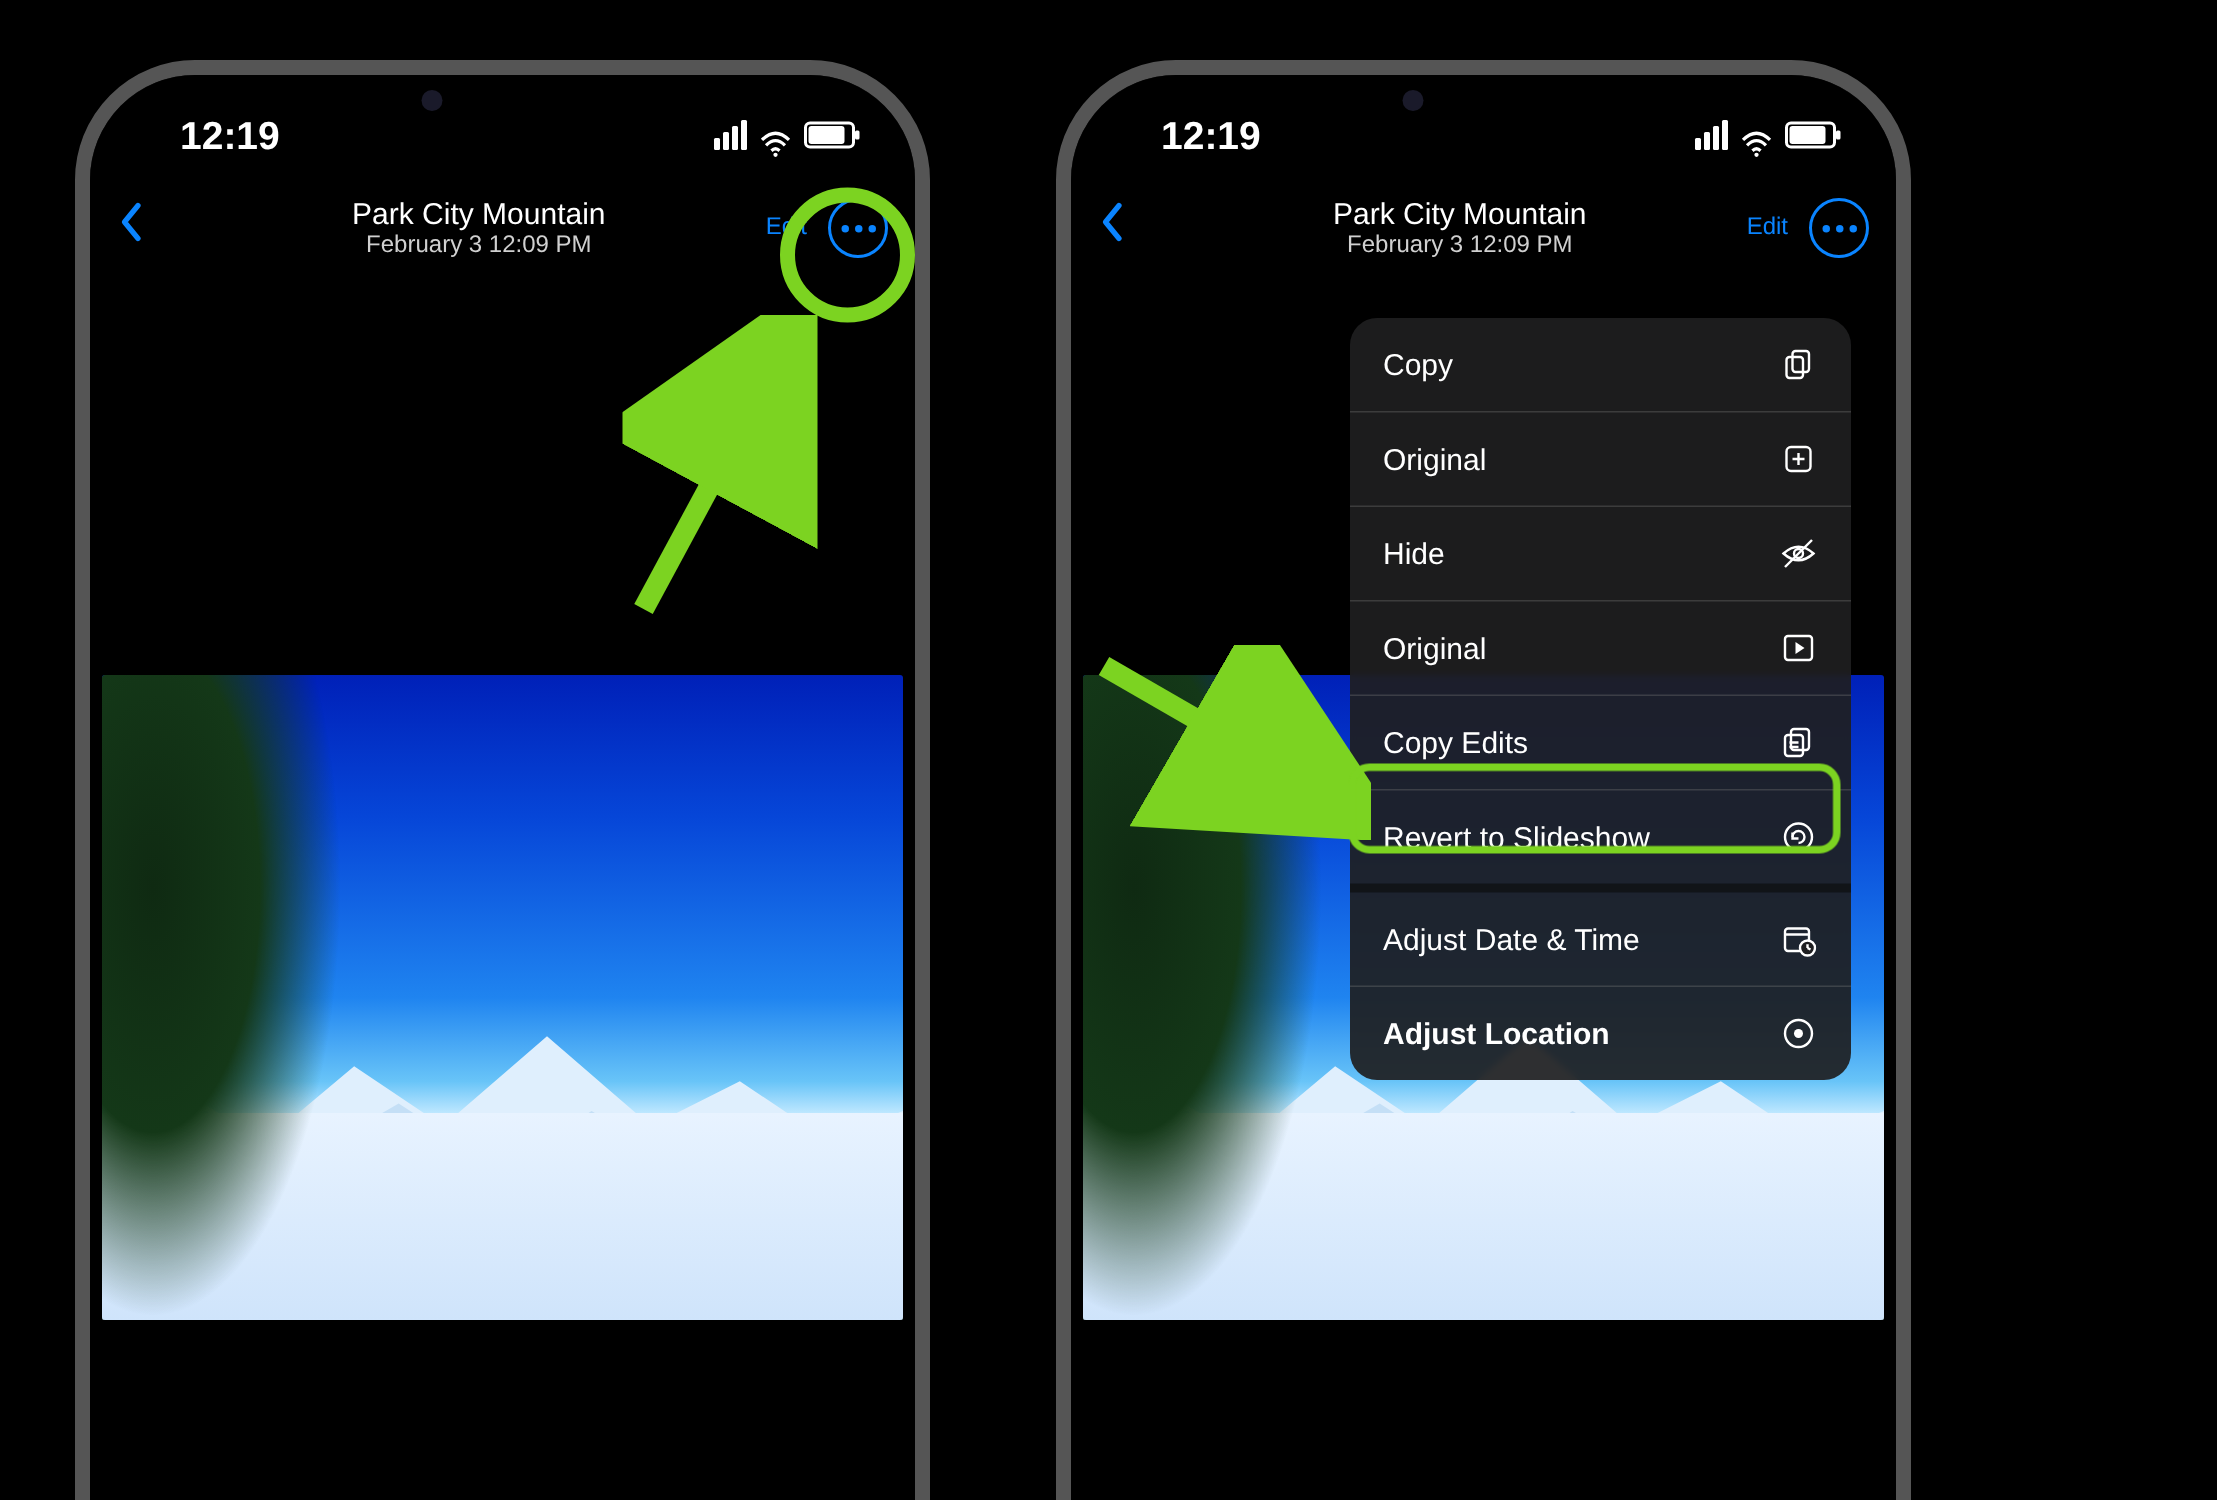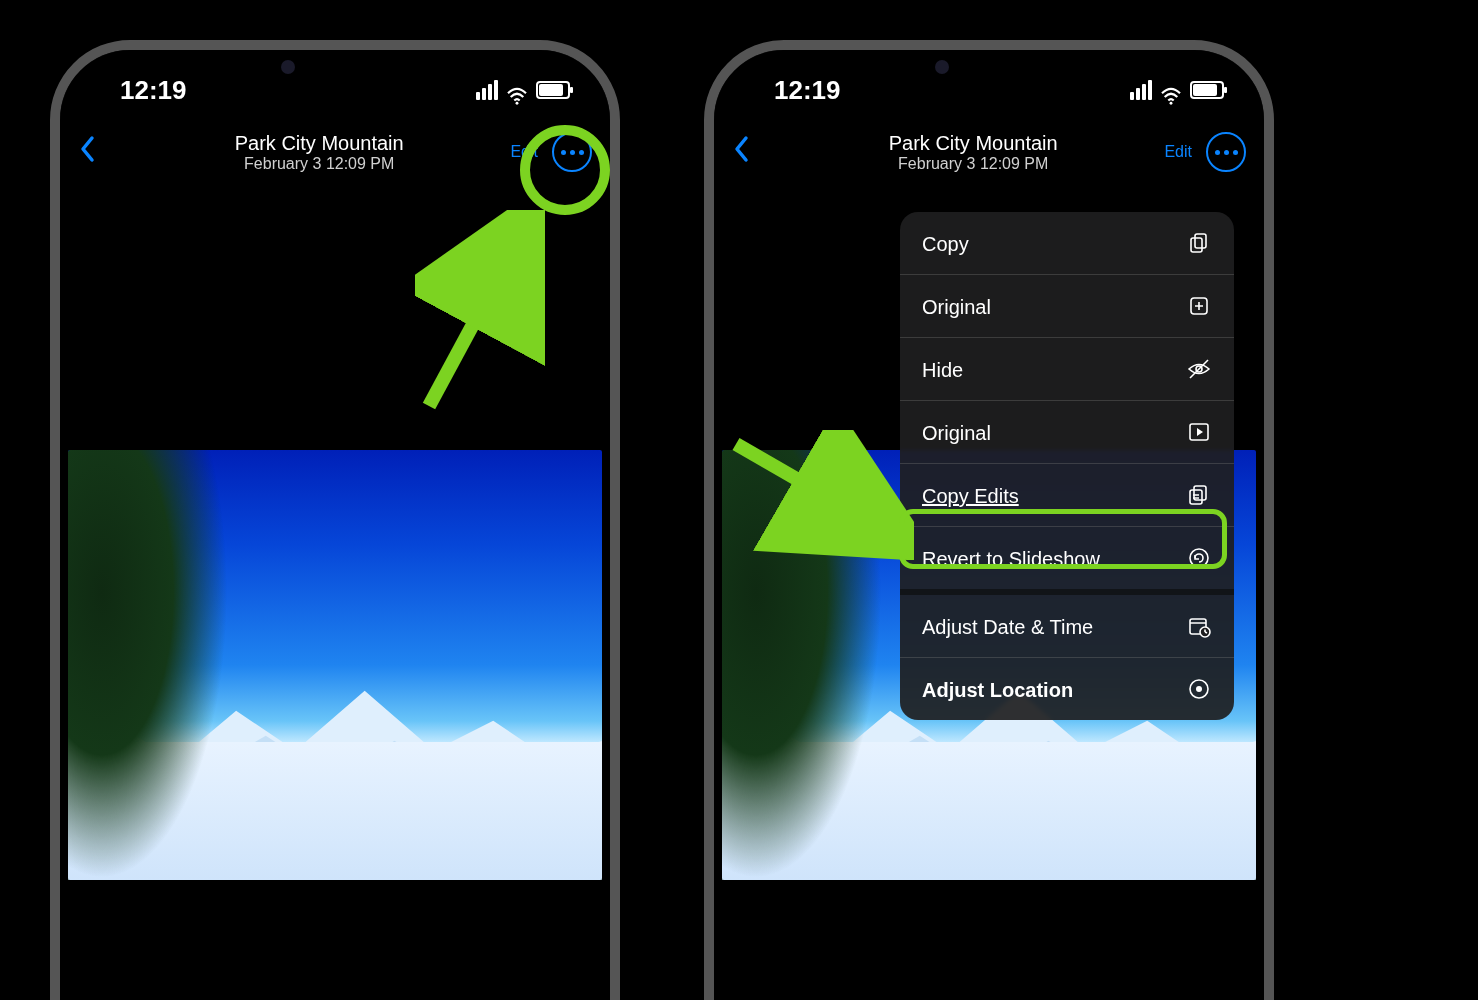--- a/index.html
+++ b/index.html
@@ -178,21 +178,20 @@
     color:#fff;
     font-size:20px;
     border-bottom:1px solid rgba(120,120,120,0.35);
   }
   .menu-item:last-child{border-bottom:none;font-weight:bold;}
   .menu-item.sep-wide { border-bottom:6px solid rgba(10,10,10,0.6);}
   .menu-icon { width:26px; height:26px; display:flex; align-items:center; justify-content:center;}
   .menu-icon svg { width:24px; height:24px; stroke:#fff; fill:none; stroke-width:1.6;}
   .menu-item.green-box{
     position:relative;
-    text-decoration:underline;
   }
   .green-outline{
     position:absolute;
     z-index:50;
     border:5px solid #7cd321;
     border-radius:14px;
     pointer-events:none;
   }
 </style>
 </head>

